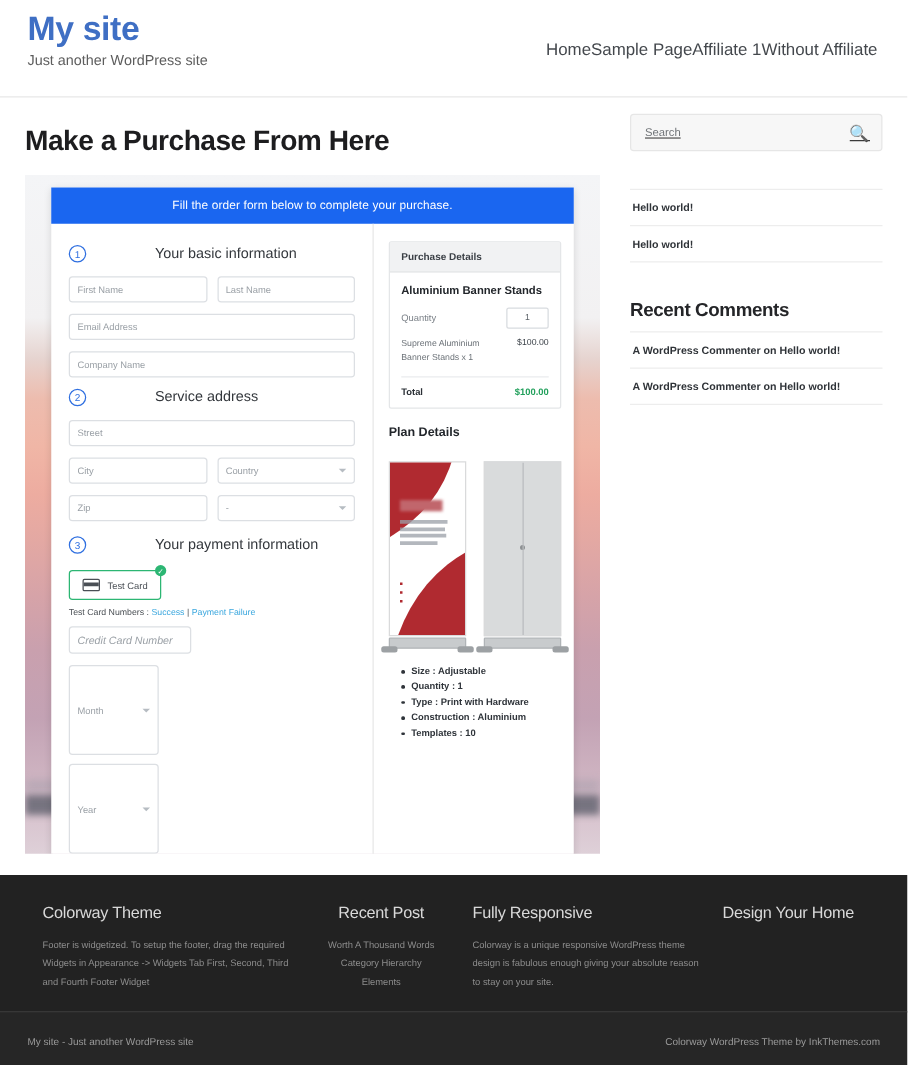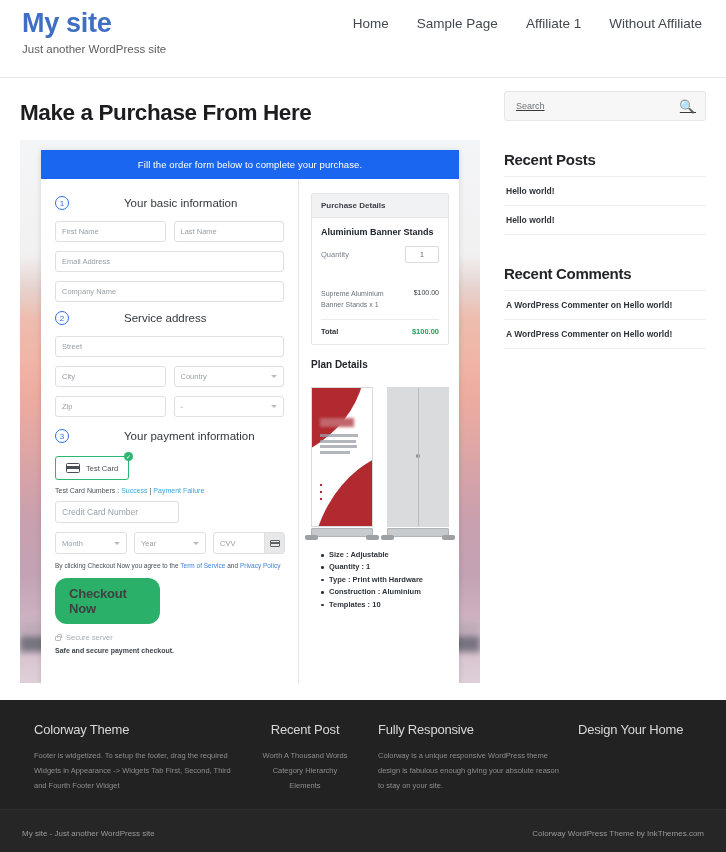--- a/index.html
+++ b/index.html
@@ -33,22 +33,21 @@
   }
   .site-tagline {
     font-size: 11.5px;
     color: #5d5d5d;
     margin-top: 4px;
   }
   .main-nav {
     margin-left: auto;
     display: flex;
     align-items: center;
-    gap: 28px;
-    padding-top: 16px;
+    padding-top: 32px;
     padding-right: 2px;
   }
   .nav-link {
     font-size: 13.5px;
     color: #44484d;
     text-decoration: none;
     white-space: nowrap;
   }
 
   
@@ -222,25 +221,26 @@
     font-size: 6px;
     display: flex; align-items: center; justify-content: center;
   }
   .testnums {
     font-size: 7px;
     color: #4b5055;
     margin-bottom: 7px;
   }
   .testnums a { color: #3ba7de; text-decoration: none; }
   .cc-number {
-    width: 124px;
+    width: 98px;
     height: 22px;
     font-size: 8.5px;
-  }
-  .exp-row { display: flex; gap: 7px; margin-bottom: 8px; }
+    font-style: italic;
+  }
+  .exp-row { display: flex; gap: 7px; margin-bottom: 8px; flex-direction: column; }
   .exp-row .field { margin-bottom: 0; height: 22px; }
   .exp-month { width: 72px; flex: 0 0 72px; }
   .exp-year  { width: 72px; flex: 0 0 72px; }
   .cvv { width: 72px; flex: 0 0 72px; padding-right: 0; }
   .cvv-ico {
     margin-left: auto;
     width: 20px; height: 100%;
     background: #e8e8e8;
     border-left: 1px solid #dcdfe3;
     display: flex; align-items: center; justify-content: center;
@@ -314,21 +314,21 @@
   }
   .pd-body { padding: 9px 9px 8px 9px; }
   .pd-product {
     font-size: 9px;
     font-weight: bold;
     color: #22262b;
     margin-bottom: 9px;
   }
   .pd-qty-row {
     display: flex; align-items: center;
-    margin-bottom: 26px;
+    margin-bottom: 8px;
   }
   .pd-qty-label { font-size: 7.5px; color: #7b8188; }
   .pd-qty-box {
     margin-left: auto;
     border: 1px solid #d8dbdf;
     border-radius: 2px;
     width: 34px; height: 17px;
     display: flex; align-items: center; justify-content: center;
     font-size: 7px; color: #5c6268;
   }
@@ -728,21 +728,20 @@
       </section>
     </div>
   </main>
 
   <aside class="sidebar-col">
     <form class="search-box">
       <input class="search-input" type="text" placeholder="Search" style="">
       <span class="search-icon-glyph">🔍</span>
     </form>
 
-    <h2 class="widget-title">Recent Posts</h2>
     <ul class="widget-list">
       <li>Hello world!</li>
       <li>Hello world!</li>
     </ul>
 
     <h2 class="widget-title">Recent Comments</h2>
     <ul class="widget-list">
       <li>A WordPress Commenter on Hello world!</li>
       <li>A WordPress Commenter on Hello world!</li>
     </ul>

